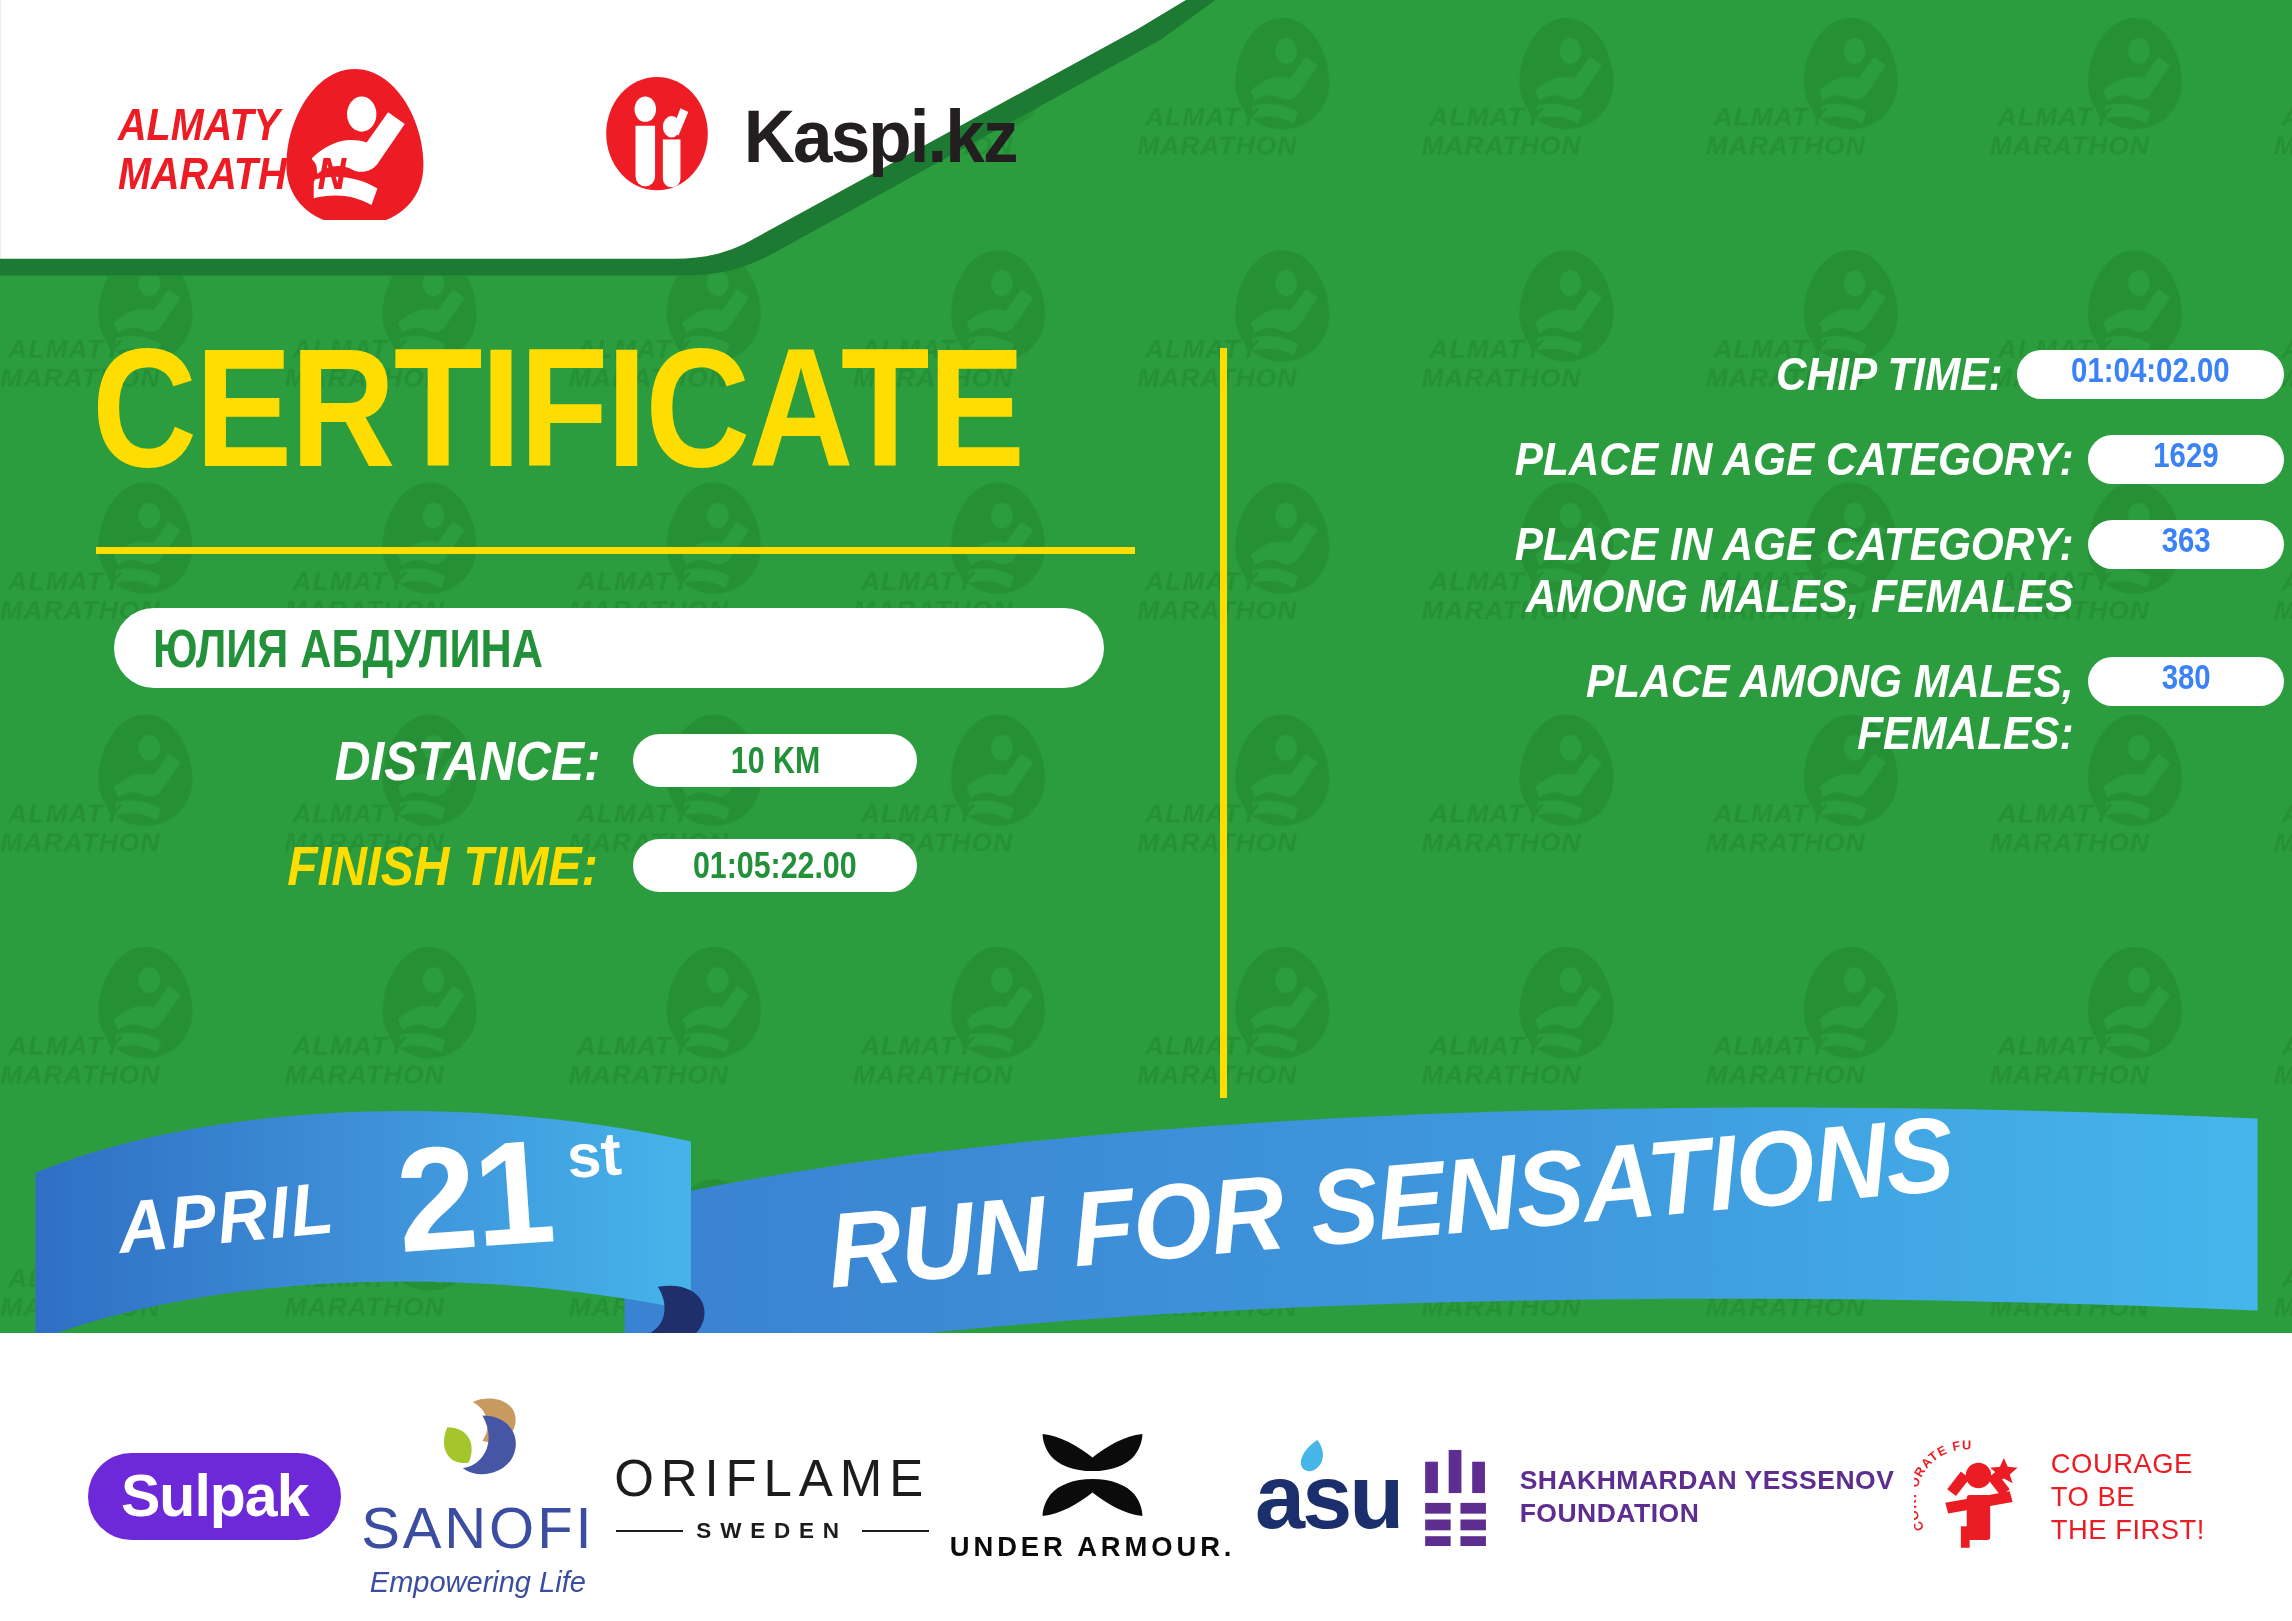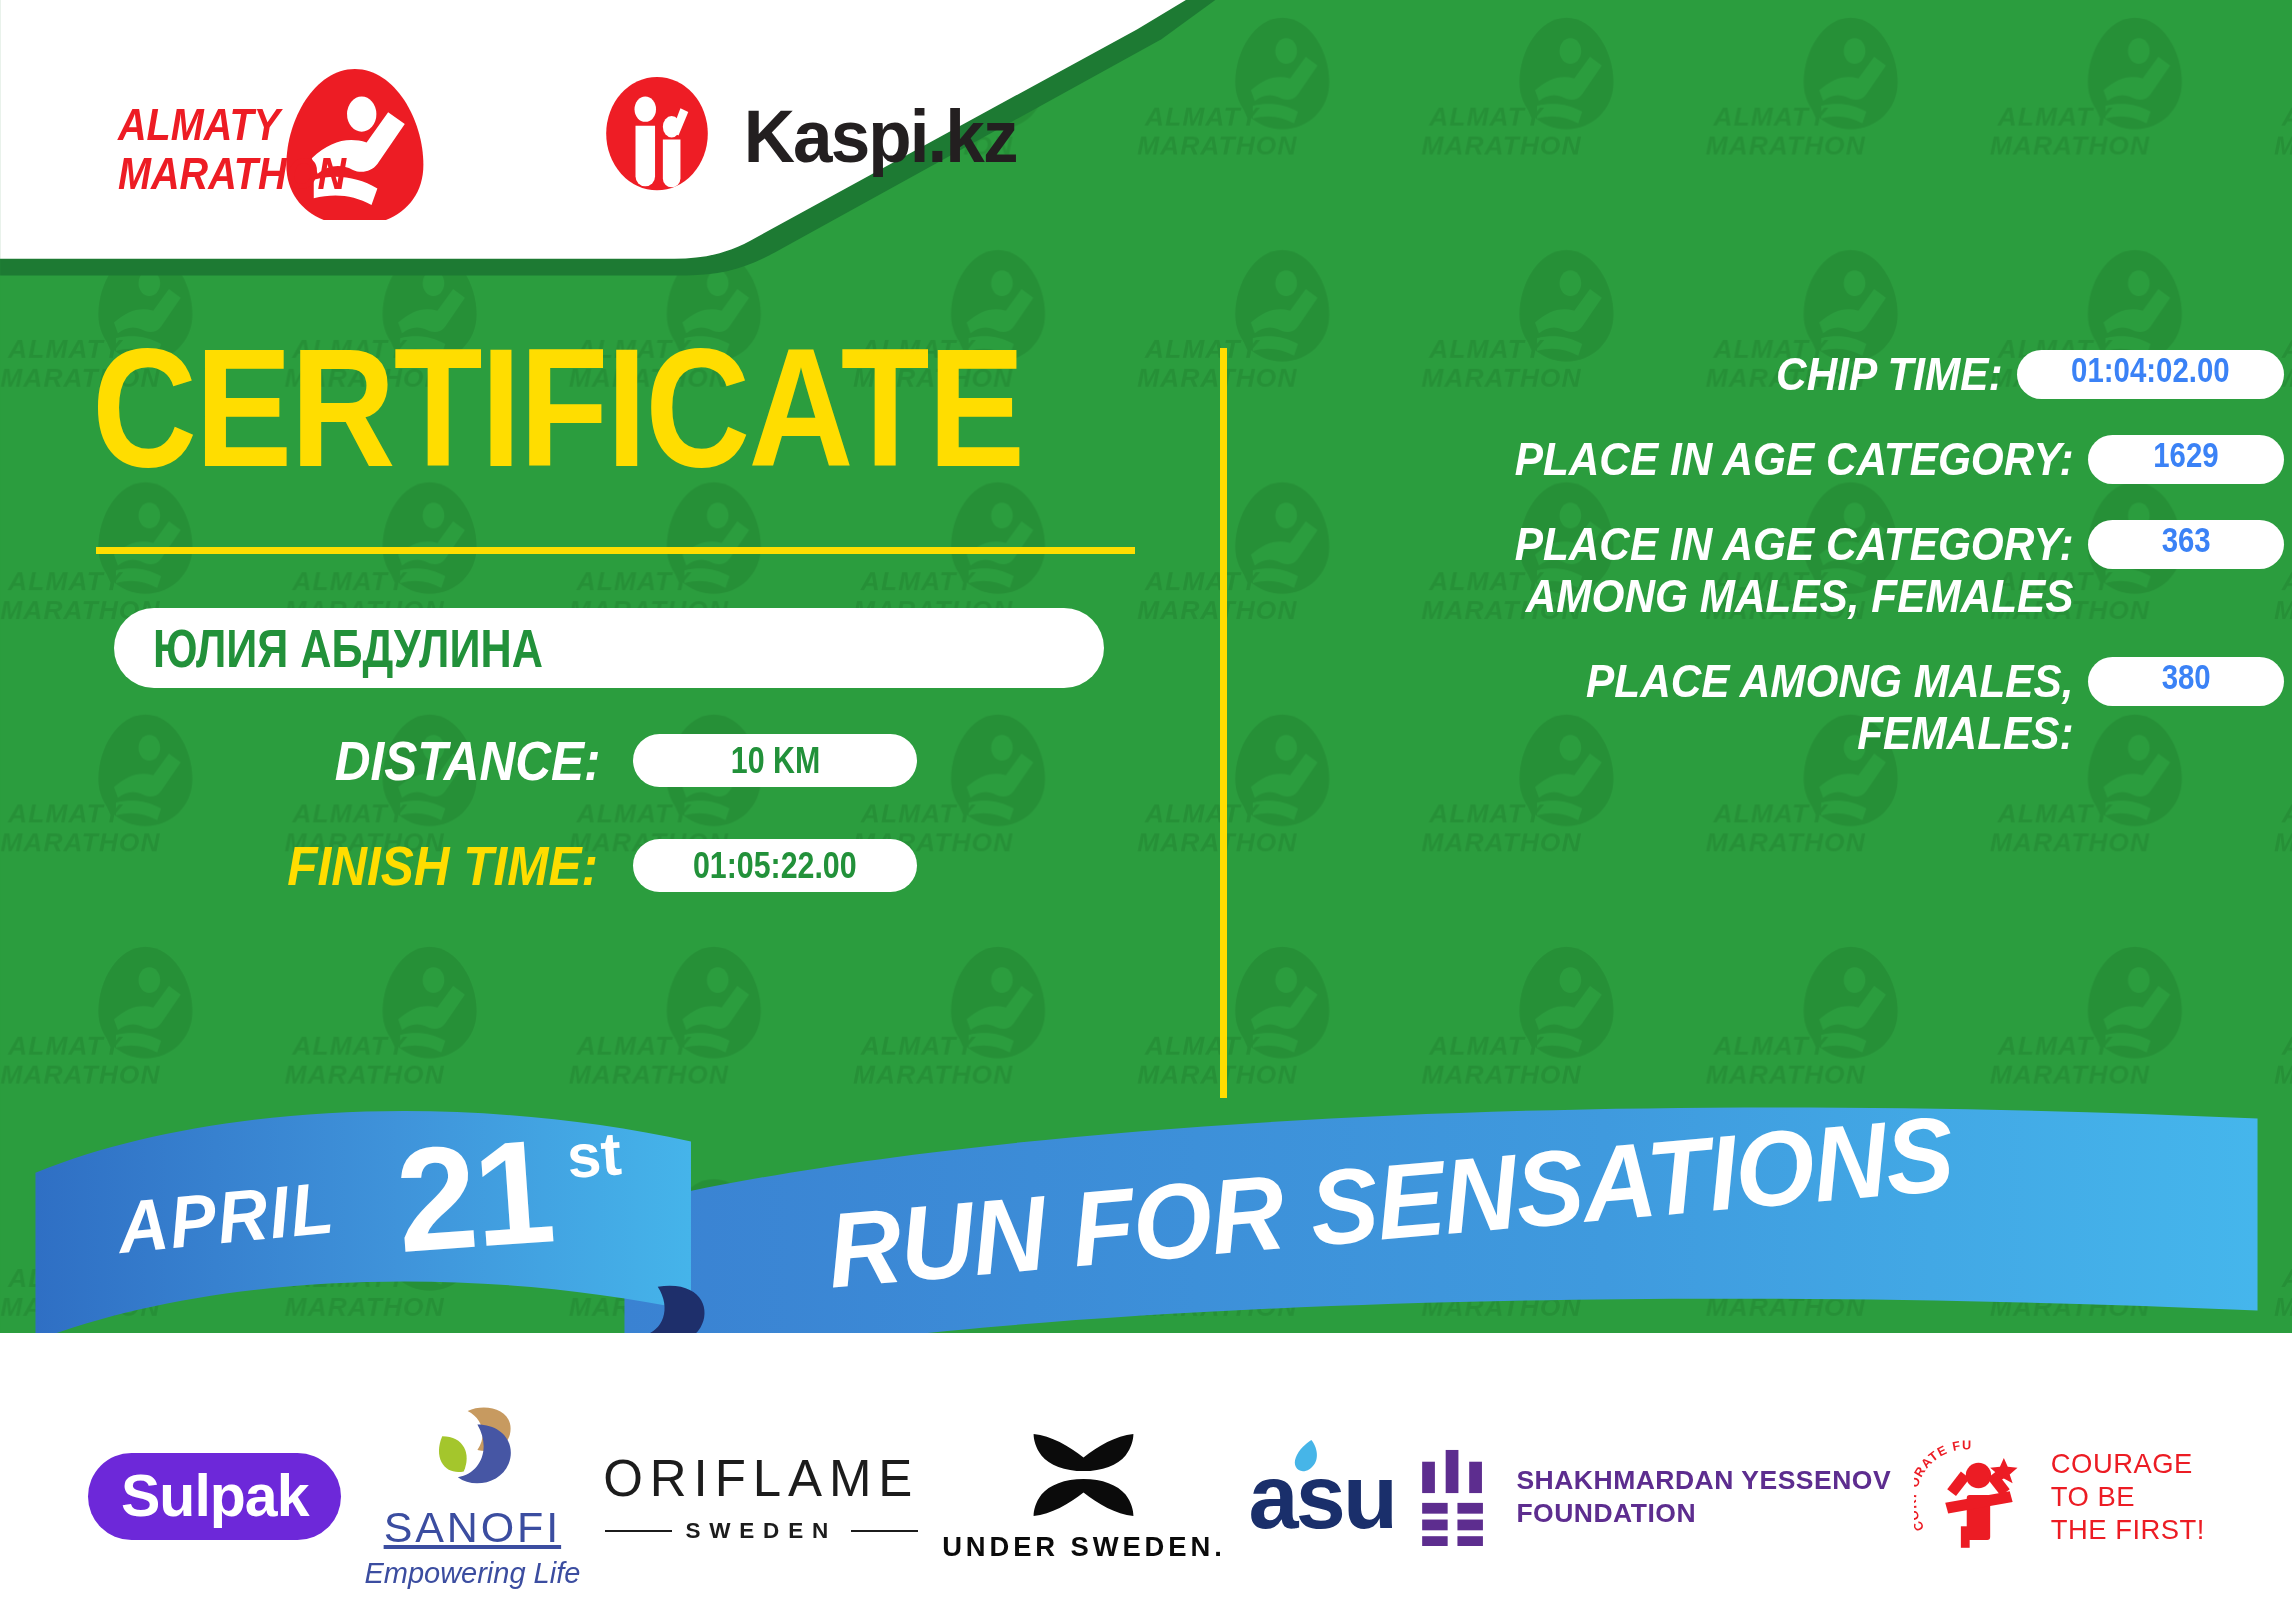--- a/index.html
+++ b/index.html
@@ -264,24 +264,23 @@
     color:#ffffff;
     font-size:59px;
     font-weight:bold;
     letter-spacing:-1px;
     line-height:63px;
   }
   
   .sanofi { text-align:center; }
   .sanofi-name {
     color:#3b4da0;
-    font-size:43px;
+    font-size:58px;
     letter-spacing:2.9px;
     margin-top:5.9px;
-    text-decoration:underline;
   }
   .sanofi-tag {
     color:#3b4da0;
     font-size:29px;
     font-style:italic;
     margin-top:4.9px;
   }
   
   .oriflame { text-align:center; }
   .ori-name {
@@ -517,21 +516,21 @@
         </div>
       </div>
     </div>
 
     <div class="sp ua">
       <div>
         <svg width="167" height="90" viewBox="0 0 170 92">
           <path d="M85 42 C66 42 50 36 42 26 C36 18 34 10 34 4 C52 6 70 16 85 28 C100 16 118 6 136 4 C136 10 134 18 128 26 C120 36 104 42 85 42 Z" fill="#0b0b0b"></path>
           <path d="M85 50 C104 50 120 56 128 66 C134 74 136 82 136 88 C118 86 100 76 85 64 C70 76 52 86 34 88 C34 82 36 74 42 66 C50 56 66 50 85 50 Z" fill="#0b0b0b"></path>
         </svg>
-        <div class="ua-name">UNDER SWEDEN.</div>
+        <div class="ua-name">UNDER ARMOUR.</div>
       </div>
     </div>
 
     <div class="sp asu">
       <div style="position:relative;">
         <div class="asu-text">asu</div>
         <svg style="position:absolute; left:41px; top:-13.7px;" width="33" height="41" viewBox="0 0 34 42">
           <path d="M22 2 C30 12 30 26 20 32 C10 38 2 30 6 20 C9 12 16 6 22 2 Z" fill="#46b5e8"></path>
         </svg>
       </div>

